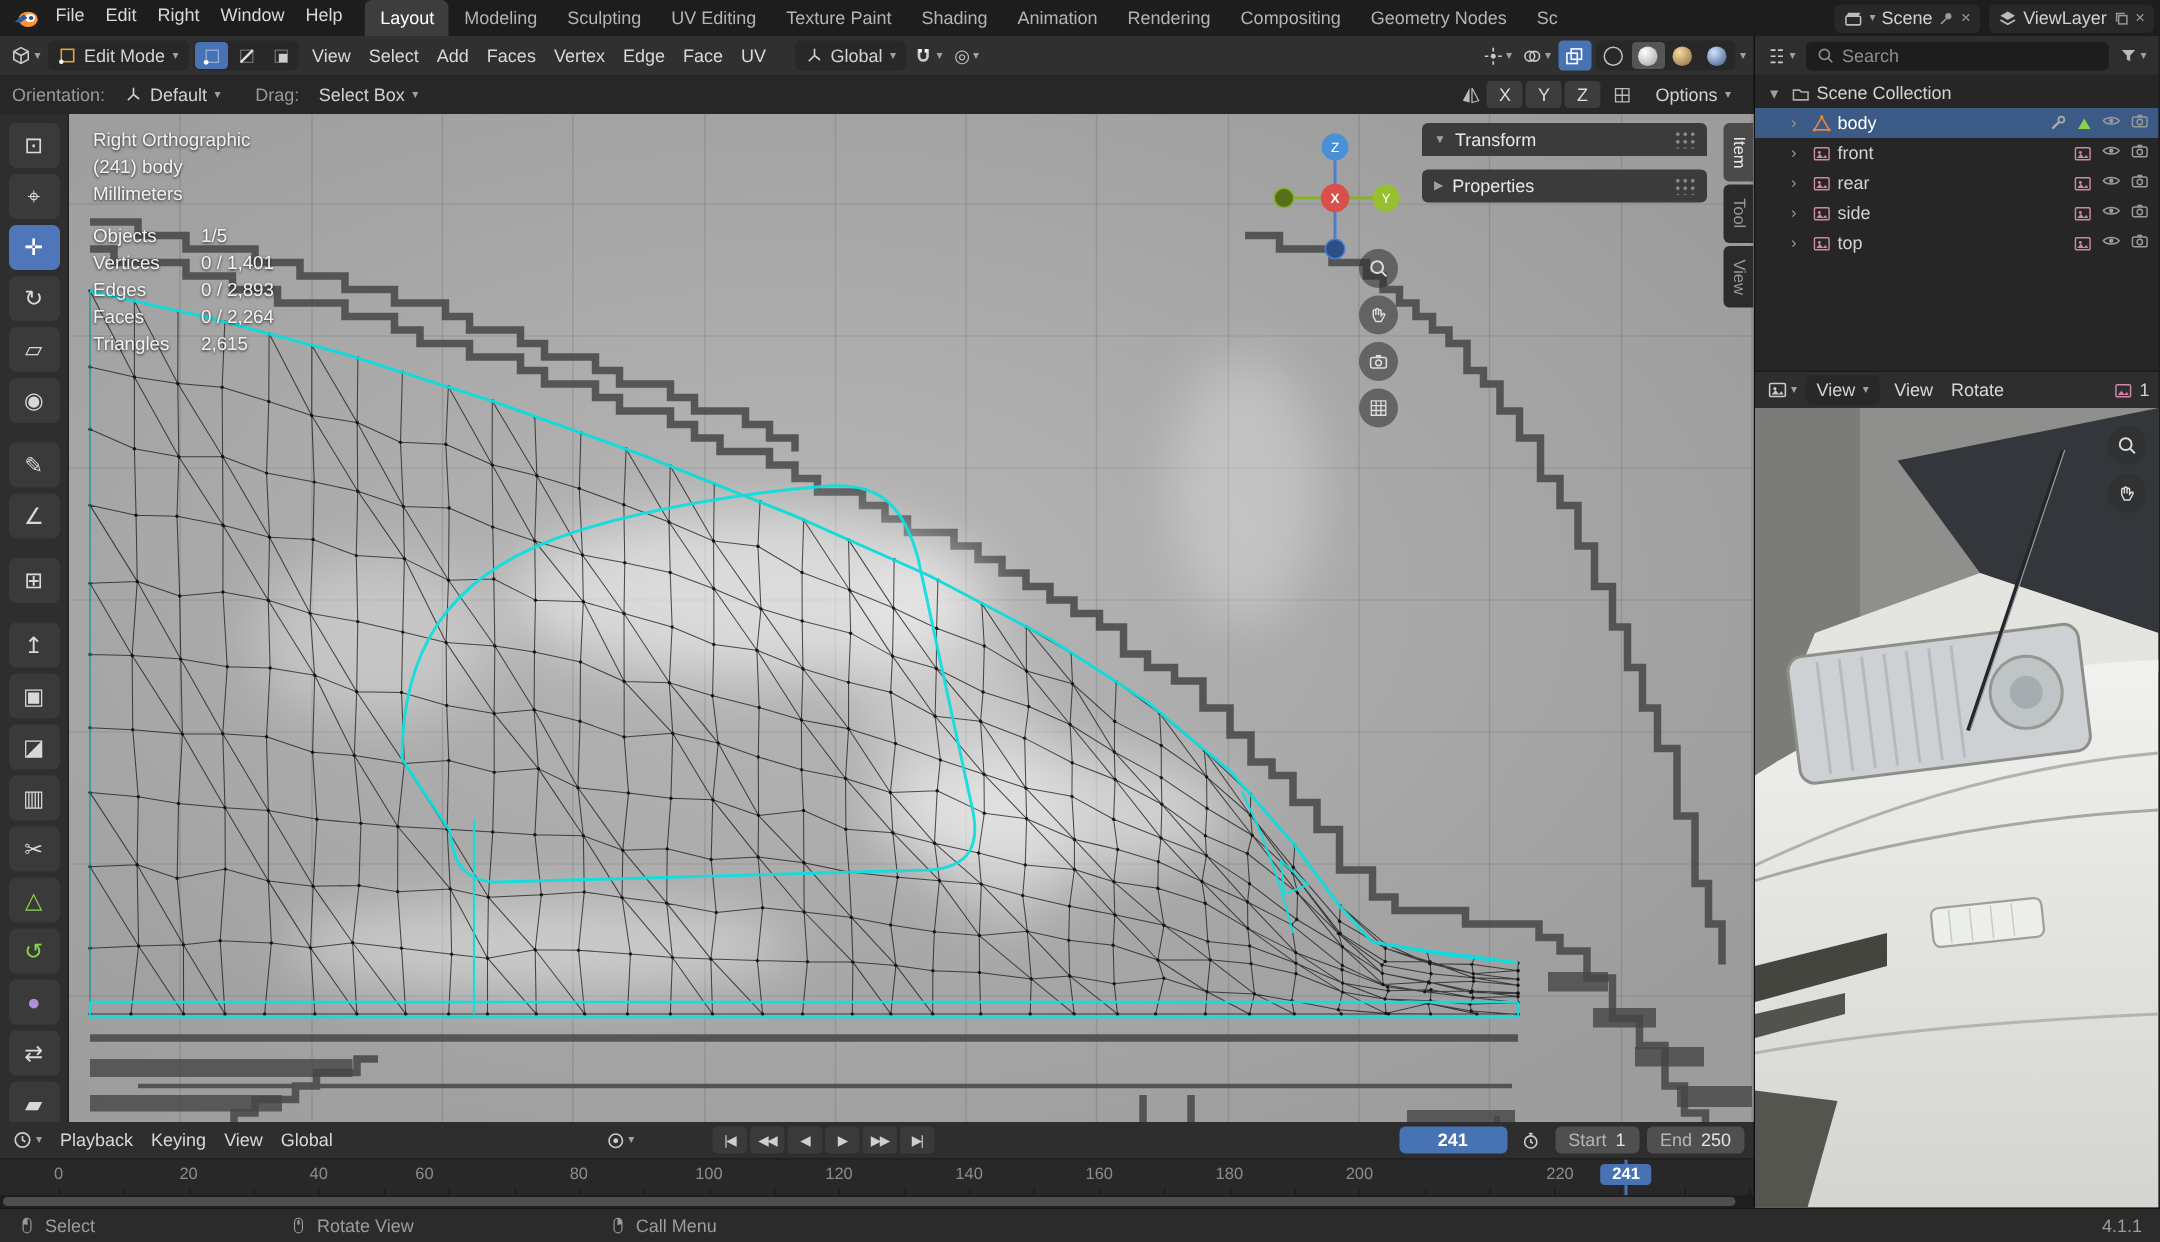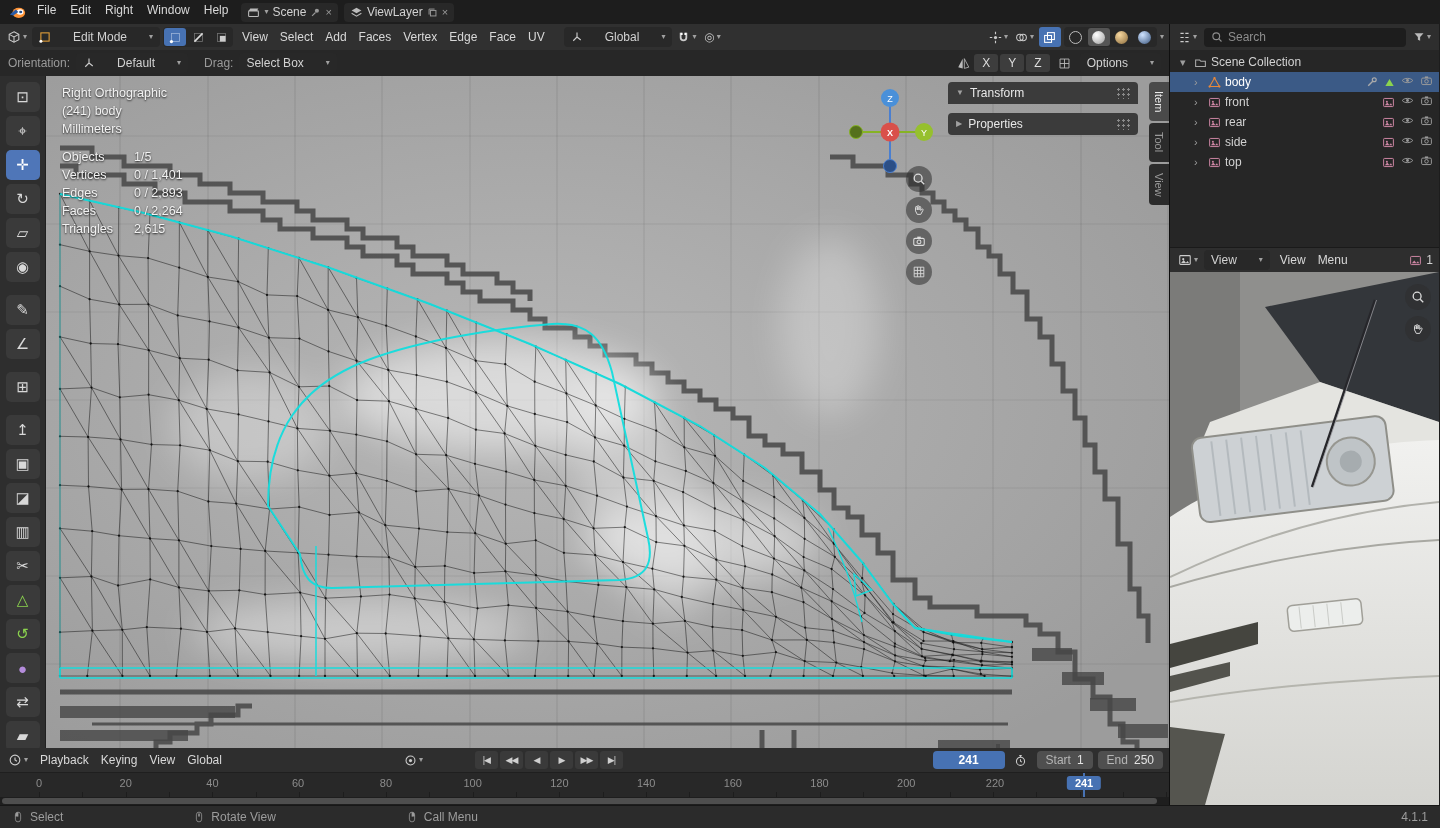--- a/index.html
+++ b/index.html
@@ -21,21 +21,21 @@
   .selector{display:flex;align-items:center;gap:4px;background:#282828;border-radius:4px;padding:2px 6px;height:19px}
   .selector .x{color:#9a9a9a;font-size:11px}
 
   
   #main{flex:1;display:flex;min-height:0}
   #left-col{width:1170px;display:flex;flex-direction:column;border-right:1px solid #0f0f0f}
 
   
   #vp-header{height:26px;background:#303030;display:flex;align-items:center;gap:3px;padding:0 5px;flex:0 0 26px}
   .hdr-menu{padding:3px 6px;color:#d8d8d8;border-radius:3px;white-space:nowrap}
-  .dropdown{display:flex;align-items:center;gap:22px;background:#282828;border-radius:4px;padding:2px 7px;height:20px;white-space:nowrap}
+  .dropdown{display:flex;align-items:center;gap:5px;background:#282828;border-radius:4px;padding:2px 7px;height:20px;white-space:nowrap}
   .iconbtn{min-width:22px;height:20px;display:flex;align-items:center;justify-content:center;gap:2px;border-radius:3px;color:#c8c8c8;padding:0 2px}
   .iconbtn.active{background:#4772b3;color:#fff}
   .btn-group{display:flex;gap:1px;background:#282828;border-radius:4px;padding:1px}
   .btn-group .iconbtn{height:18px}
   .ball{width:13px;height:13px;border-radius:50%}
   .ball.wire{border:1.5px solid #bdbdbd}
   .ball.solid{background:radial-gradient(circle at 35% 30%,#fff,#9e9e9e)}
   .ball.mat{background:radial-gradient(circle at 35% 30%,#f7d8a0,#8a6a3a)}
   .ball.rend{background:radial-gradient(circle at 35% 30%,#cfe3ff,#3a567e)}
 
@@ -119,20 +119,33 @@
           <path d="M1 11l7-6 3 3-6 4z" fill="#2a5ca8"></path>
         </svg>
     </div>
     <nav id="top-menus">
         <div class="menu-item">File</div>
         <div class="menu-item">Edit</div>
         <div class="menu-item">Right</div>
         <div class="menu-item">Window</div>
         <div class="menu-item">Help</div>
       </nav>
+    <div id="workspaces">
+        <div class="ws active">Layout</div>
+        <div class="ws">Modeling</div>
+        <div class="ws">Sculpting</div>
+        <div class="ws">UV Editing</div>
+        <div class="ws">Texture Paint</div>
+        <div class="ws">Shading</div>
+        <div class="ws">Animation</div>
+        <div class="ws">Rendering</div>
+        <div class="ws">Compositing</div>
+        <div class="ws">Geometry Nodes</div>
+        <div class="ws">Sc</div>
+      </div>
     <div id="topbar-right">
       <div class="selector">
         <span class="icon">
             <svg width="13" height="13" viewBox="0 0 16 16">
               <rect x="2" y="6" width="12" height="7" rx="1" fill="none" stroke="#bbb" stroke-width="1.3"></rect>
               <path d="M2 6l2-3h10l-2 3z" fill="#bbb"></path>
             </svg>
           </span>
         <span class="caret">▾</span>
         <span>Scene</span>
@@ -900,29 +913,29 @@
             <span>250</span>
           </div>
         </div>
       </div>
 
       <div id="timeline-ruler">
 
       <div class="tick" style="left:39px">0</div>
           <div class="tick" style="left:125.72800000000001px">20</div>
           <div class="tick" style="left:212.45600000000002px">40</div>
-          <div class="tick" style="left:298px">60</div>
+          <div class="tick" style="left:283px">60</div>
           <div class="tick" style="left:385.91200000000003px">80</div>
           <div class="tick" style="left:472.64000000000004px">100</div>
           <div class="tick" style="left:559.368px">120</div>
           <div class="tick" style="left:646.096px">140</div>
           <div class="tick" style="left:732.8240000000001px">160</div>
           <div class="tick" style="left:819.552px">180</div>
           <div class="tick" style="left:906.2800000000001px">200</div>
-          <div class="tick" style="left:995px">220</div>
+          <div class="tick" style="left:1040px">220</div>
           <div class="minortick" style="left:39px"></div>
           <div class="minortick" style="left:82.364px"></div>
           <div class="minortick" style="left:125.72800000000001px"></div>
           <div class="minortick" style="left:169.092px"></div>
           <div class="minortick" style="left:212.45600000000002px"></div>
           <div class="minortick" style="left:255.82000000000002px"></div>
           <div class="minortick" style="left:299.184px"></div>
           <div class="minortick" style="left:342.548px"></div>
           <div class="minortick" style="left:385.91200000000003px"></div>
           <div class="minortick" style="left:429.276px"></div>
@@ -1151,21 +1164,21 @@
               </svg>
             </span>
           <span class="caret">▾</span>
         </div>
         <div class="dropdown">
           <span>View</span>
           <span class="caret">▾</span>
         </div>
         <nav id="img-menus" style="display:flex">
             <div class="hdr-menu">View</div>
-            <div class="hdr-menu">Menu</div>
+            <div class="hdr-menu">Rotate</div>
           </nav>
         <div style="margin-left:auto;display:flex;gap:4px;align-items:center">
           <span class="icon c-img">
               <svg width="13" height="13" viewBox="0 0 16 16">
                 <rect x="2" y="3" width="12" height="10" rx="1" fill="none" stroke="currentColor" stroke-width="1.2"></rect>
                 <path d="M3.5 11.5l3-3.5 2.5 3 2-2 1.5 2.5z" fill="currentColor"></path>
               </svg>
             </span>
           <span>1</span>
         </div>

